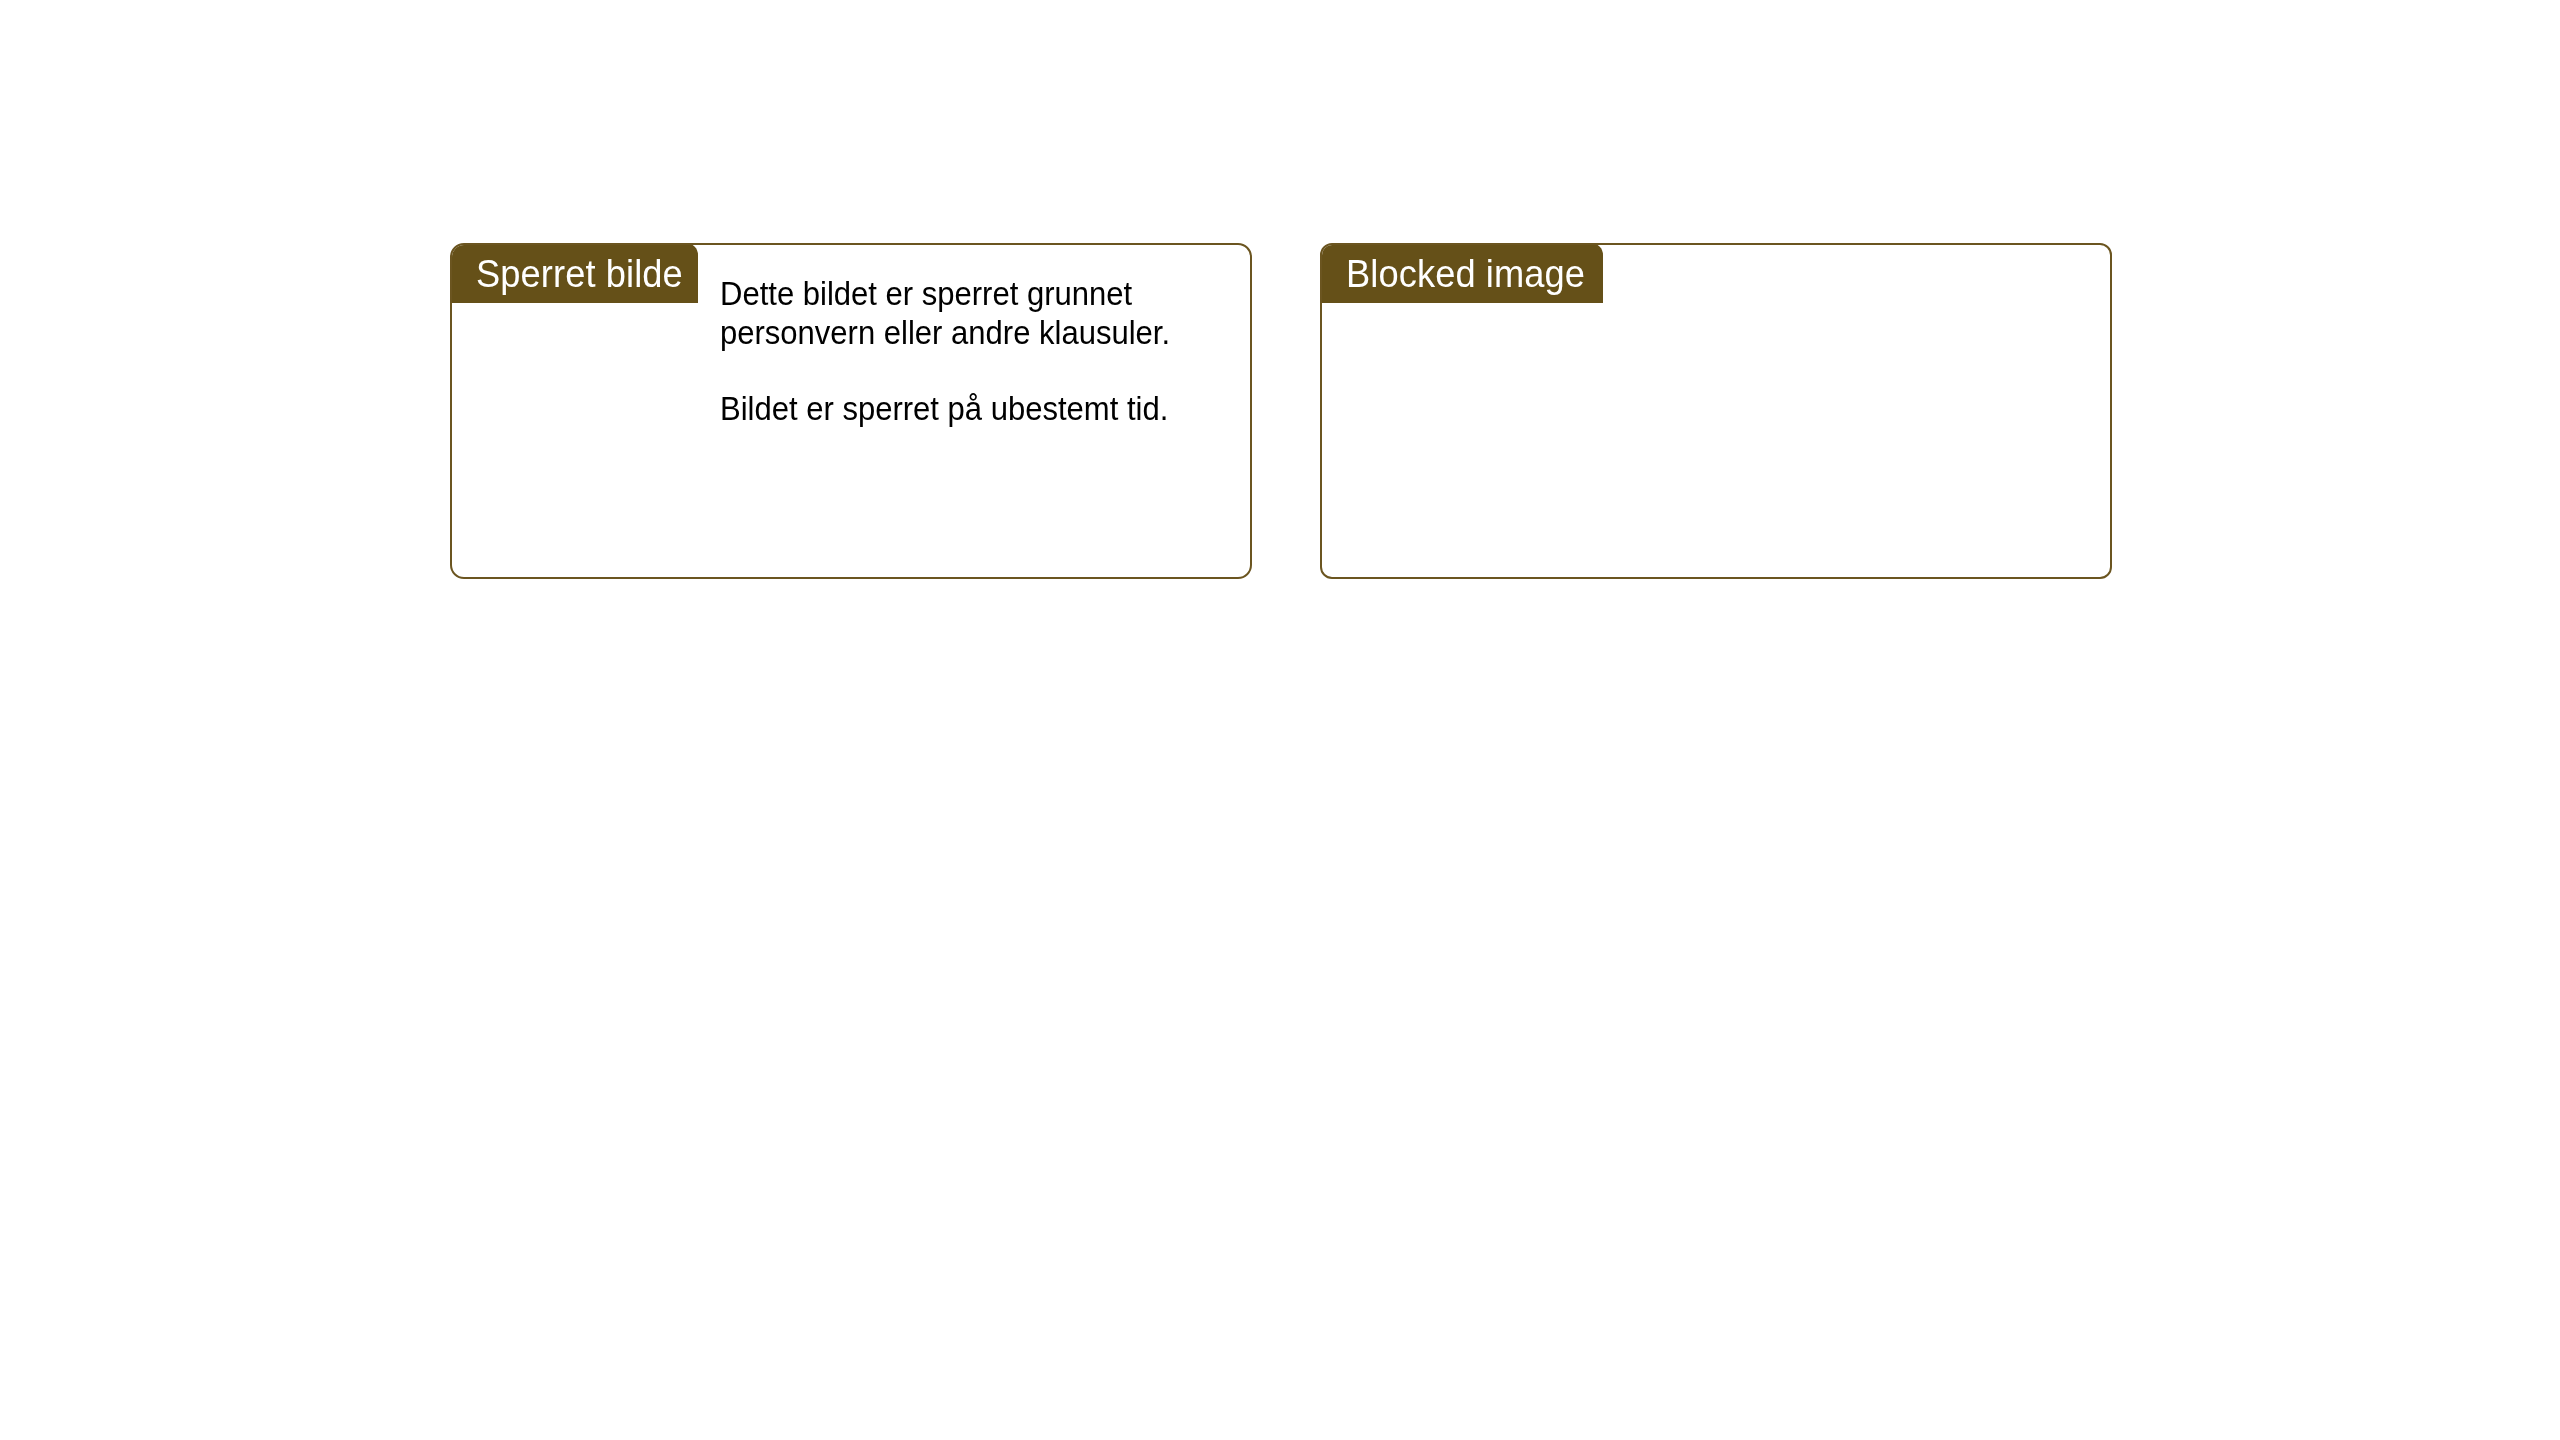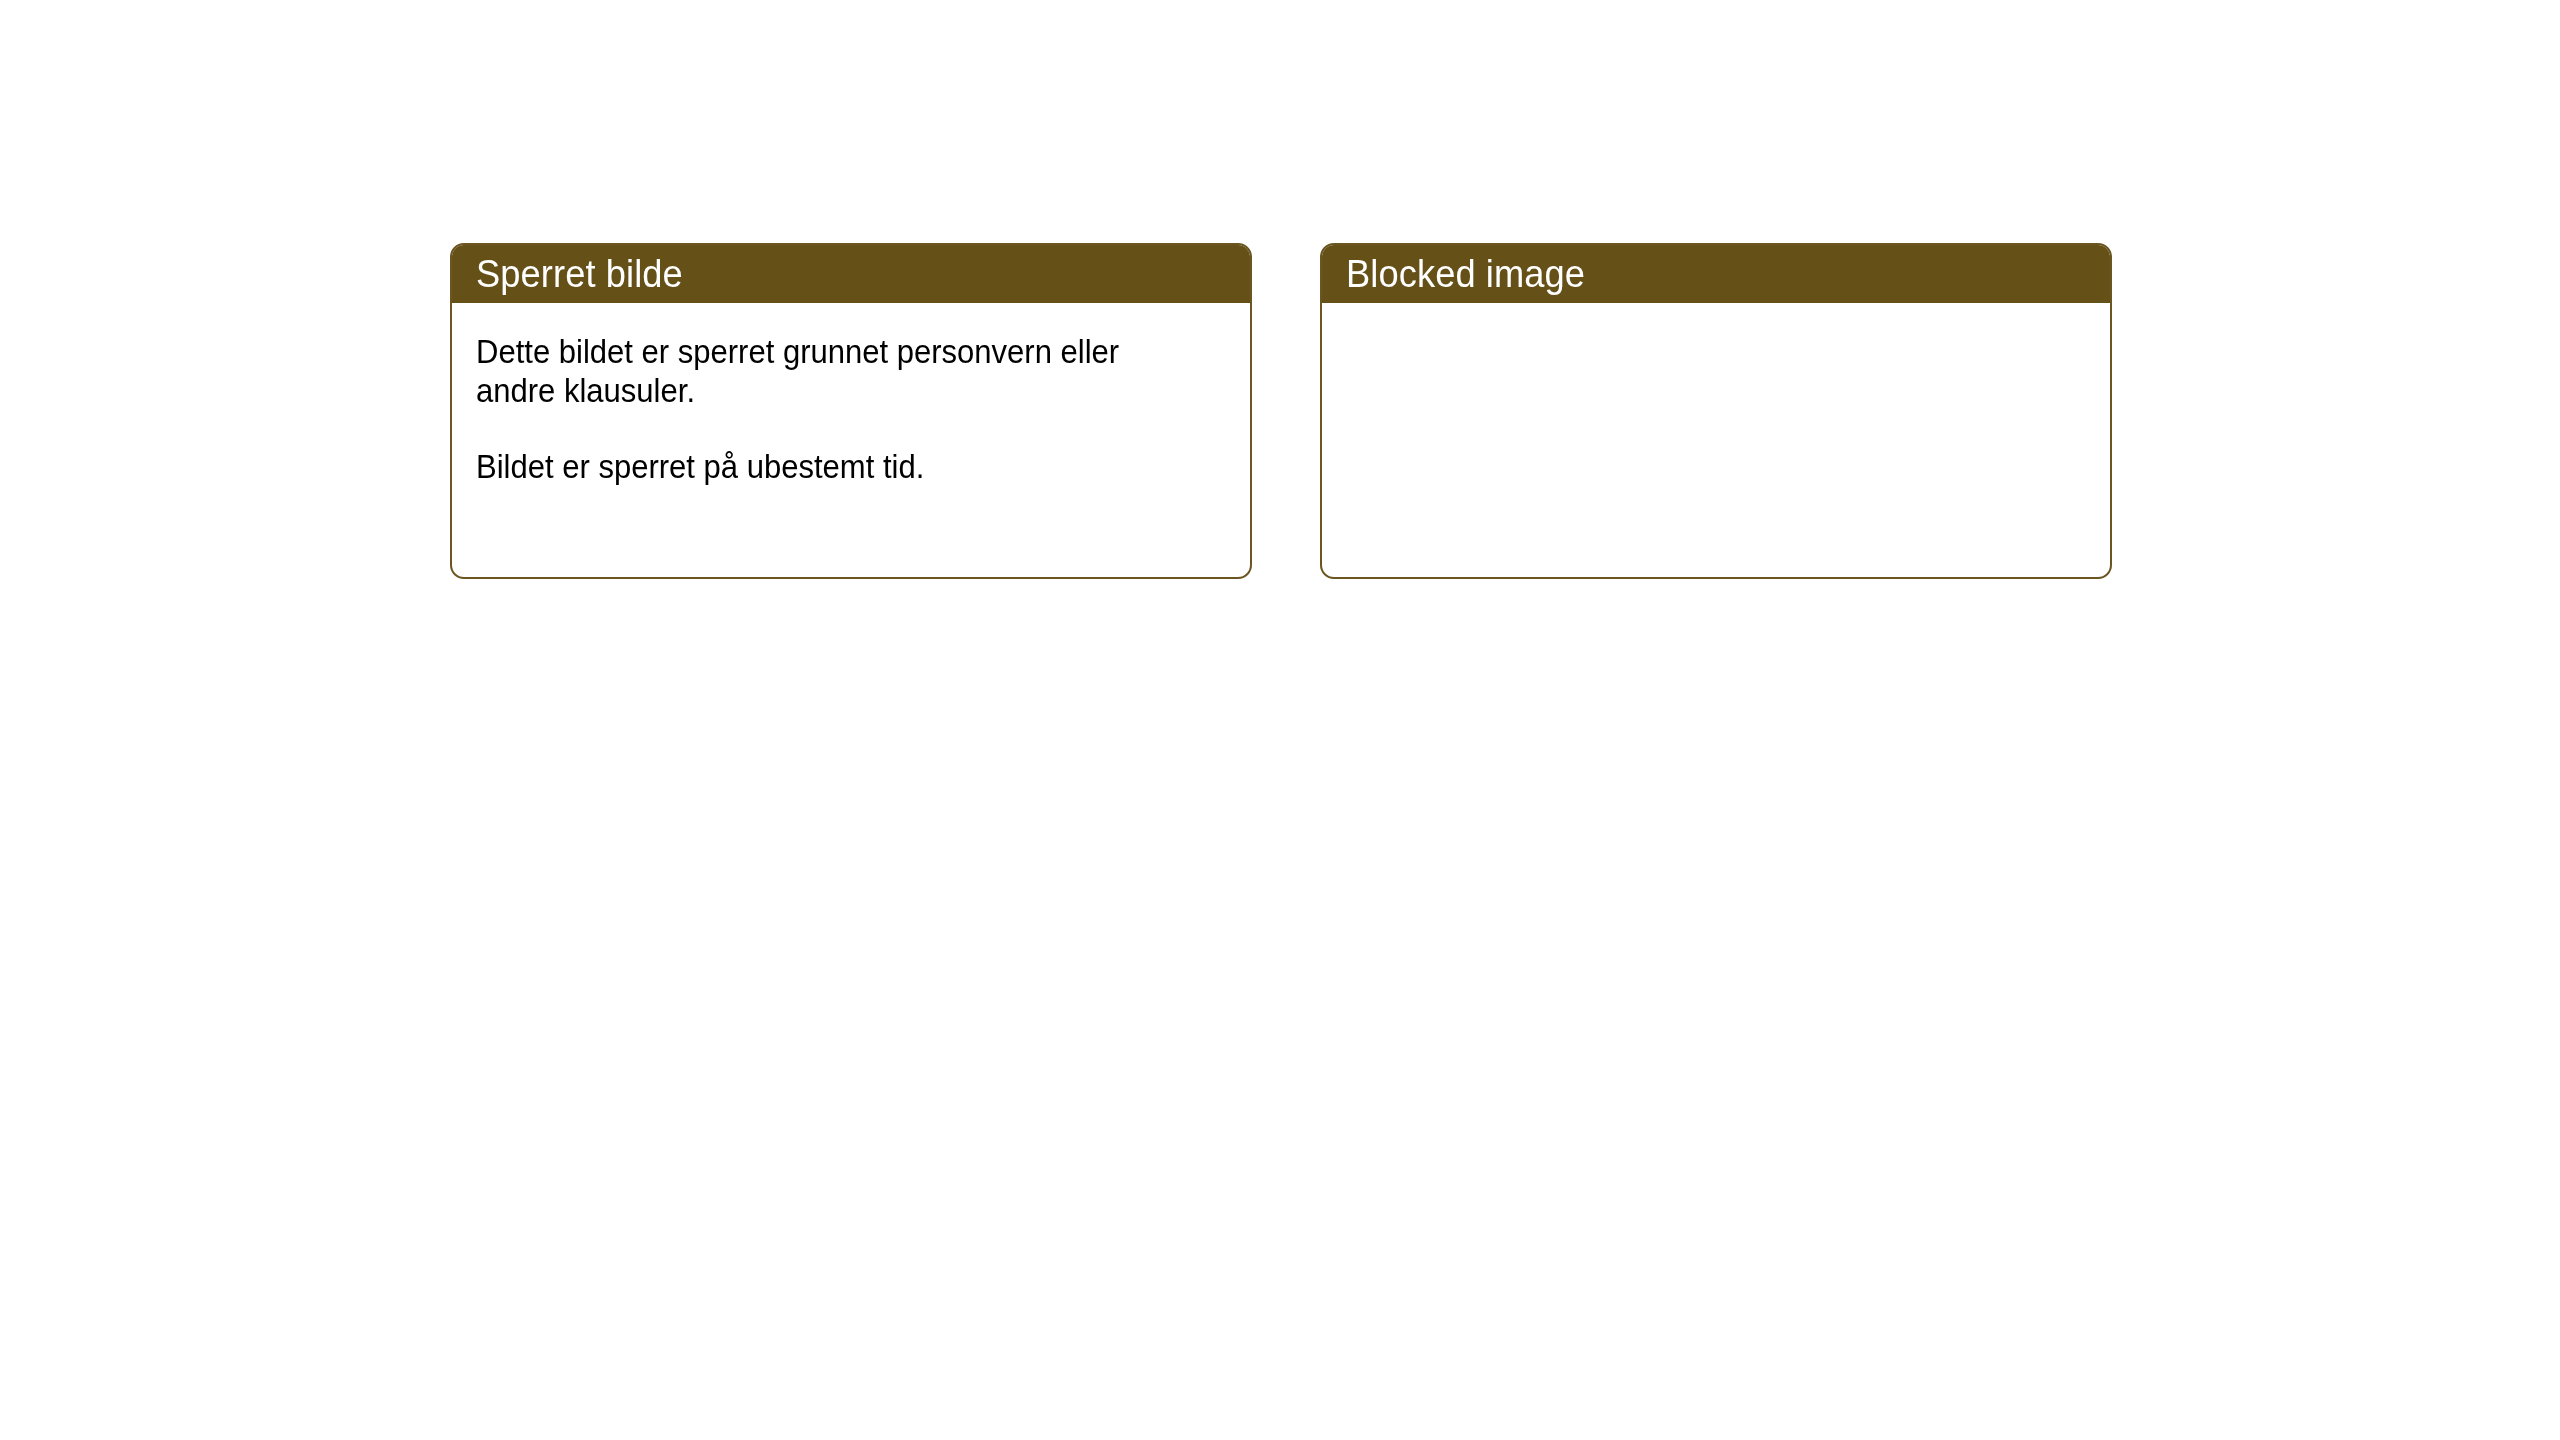--- a/index.html
+++ b/index.html
@@ -24,25 +24,25 @@
 
   .notice-card {
     position: absolute;
     top: 243px;
     box-sizing: border-box;
     background: #ffffff;
     border: 2px solid #6b5520;
     border-radius: 14px;
     overflow: hidden;
     display: flex;
-    flex-direction: column;
+    flex-direction: row;
   }
 
   #card-no  { left: 450px;  width: 802px; height: 336px; }
-  #card-en  { left: 1320px; width: 792px; height: 336px; }
+  #card-en  { left: 1320px; width: 792px; height: 336px; border-radius: 12px; }
 
   .notice-header {
     flex: 0 0 auto;
     height: 60px;
     background: #655018;
     border-radius: 12px 12px 0 0;
     margin: -2px -2px 0 -2px;   
     display: flex;
     align-items: center;
     padding: 0 0 0 26px;

